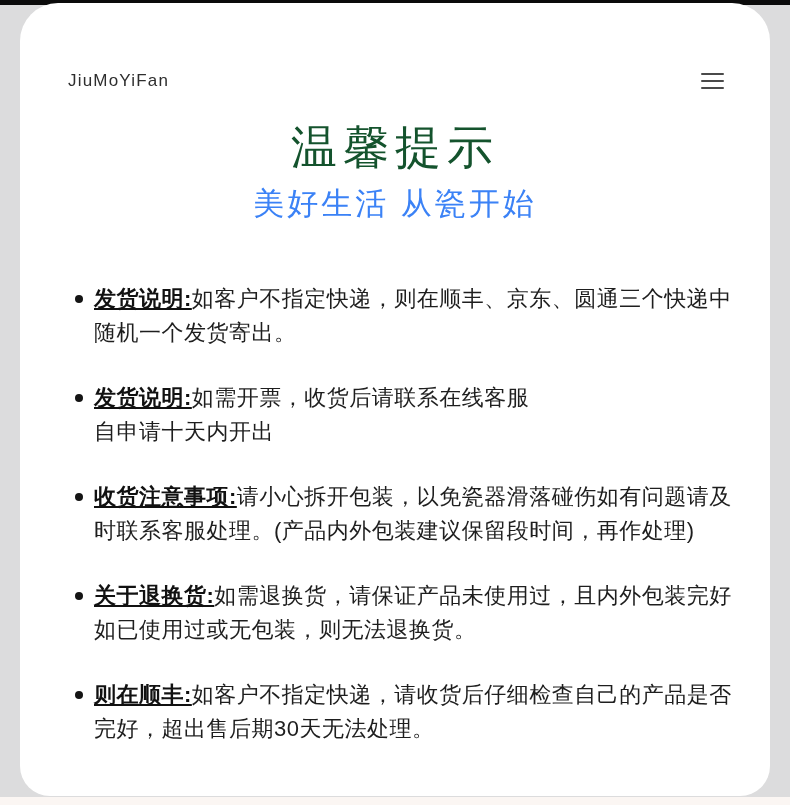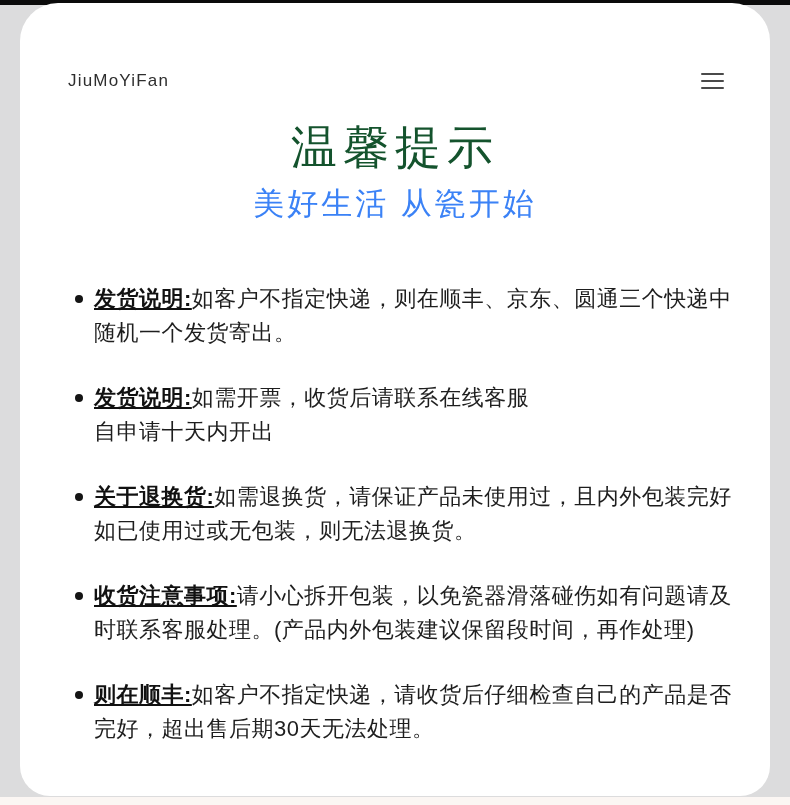--- a/index.html
+++ b/index.html
@@ -101,25 +101,25 @@
   <li class="notice-item">
     <span class="bullet-dot"></span><span class="notice-label">发货说明:</span><span class="notice-text">如客户不指定快递，则在顺丰、京东、圆通三个快递中随机一个发货寄出。</span>
   </li>
 
   <li class="notice-item">
     <span class="bullet-dot"></span><span class="notice-label">发货说明:</span><span class="notice-text">如需开票，收货后请联系在线客服
 自申请十天内开出</span>
   </li>
 
   <li class="notice-item">
-    <span class="bullet-dot"></span><span class="notice-label">关于退换货:</span><span class="notice-text">如需退换货，请保证产品未使用过，且内外包装完好如已使用过或无包装，则无法退换货。</span>
+    <span class="bullet-dot"></span><span class="notice-label">收货注意事项:</span><span class="notice-text">请小心拆开包装，以免瓷器滑落碰伤如有问题请及时联系客服处理。(产品内外包装建议保留段时间，再作处理)</span>
   </li>
 
   <li class="notice-item">
-    <span class="bullet-dot"></span><span class="notice-label">收货注意事项:</span><span class="notice-text">请小心拆开包装，以免瓷器滑落碰伤如有问题请及时联系客服处理。(产品内外包装建议保留段时间，再作处理)</span>
+    <span class="bullet-dot"></span><span class="notice-label">关于退换货:</span><span class="notice-text">如需退换货，请保证产品未使用过，且内外包装完好如已使用过或无包装，则无法退换货。</span>
   </li>
 
   <li class="notice-item">
     <span class="bullet-dot"></span><span class="notice-label">则在顺丰:</span><span class="notice-text">如客户不指定快递，请收货后仔细检查自己的产品是否完好，超出售后期30天无法处理。</span>
   </li>
 </ul>
 
 </div>
 
 </body></html>

